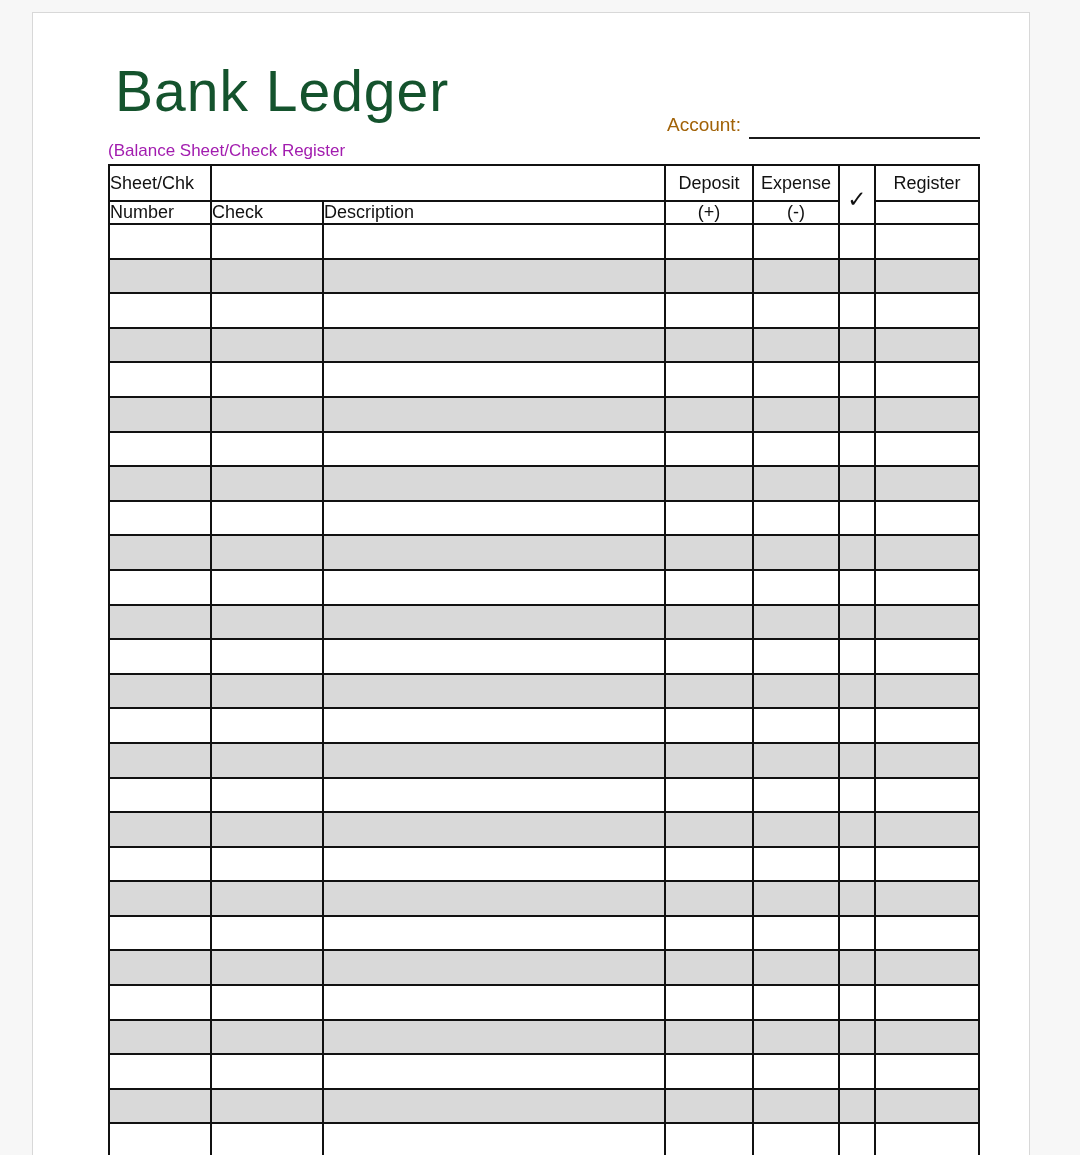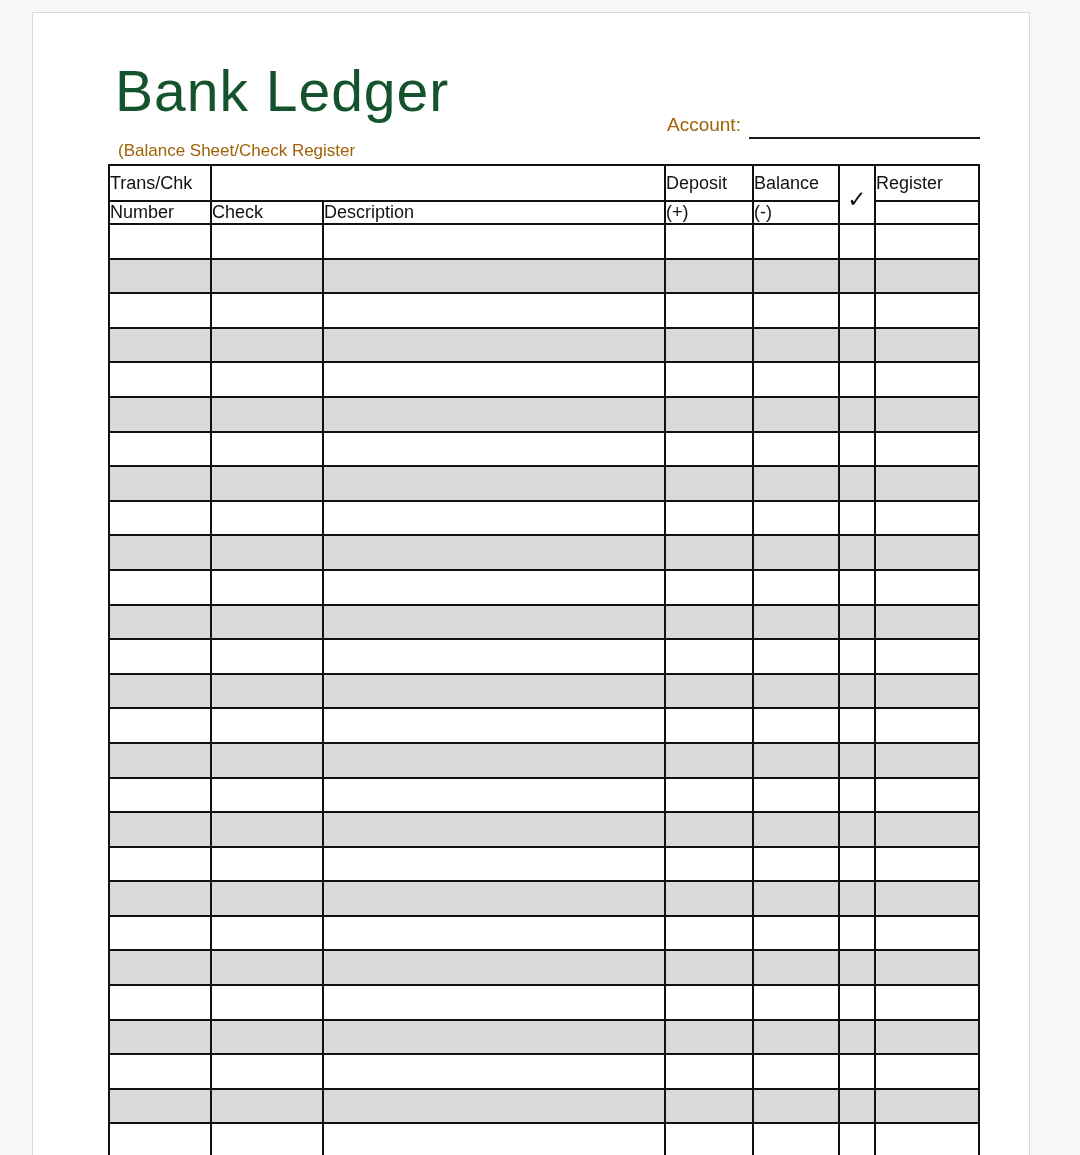--- a/index.html
+++ b/index.html
@@ -32,23 +32,23 @@
     left:115px;top:60px;
     font-size:57px;
     font-weight:400;
     letter-spacing:1px;
     line-height:1.1;
     color:#14532d;
     white-space:nowrap;
   }
   .page-subtitle{
     position:absolute;
-    left:118px;top:141px;
+    left:108px;top:141px;
     font-size:17px;
-    color:#a16207;
+    color:#a21caf;
     white-space:nowrap;
   }
   .account-label{
     position:absolute;
     left:667px;top:114px;
     font-size:19px;
     color:#a16207;
     white-space:nowrap;
   }
   .account-line{
@@ -72,21 +72,21 @@
     overflow:hidden;
     padding:0;
   }
   tr.hrow1{height:36px;}
   tr.hrow2{height:20px;}
   tbody tr{height:34.6px;}
   tbody tr.alt td{background:var(--alt-row-fill);}
 
   td.hcell{background:var(--header-fill);vertical-align:middle;}
   td.left{text-align:left;padding-left:5px;}
-  td.center{}
+  td.center{text-align:center;}
   td.spacer{border:none;background:#ffffff;}
   td.checkcell{
     background:var(--header-fill);
     vertical-align:bottom;
     text-align:center;
   }
   td.checkcell .mark{
     display:block;
     font-size:23px;
     line-height:1;
@@ -112,24 +112,24 @@
       <col style="width:102px">
         <col style="width:112px">
         <col style="width:342px">
       <col style="width:88px">
         <col style="width:86px">
         <col style="width:36px">
         <col style="width:104px">
     </colgroup>
     <thead>
       <tr class="hrow1">
-        <td class="hcell left">Trans/Chk</td>
+        <td class="hcell left">Sheet/Chk</td>
         <td class="spacer" colspan="2"></td>
         <td class="hcell center">Deposit</td>
-        <td class="hcell center">Balance</td>
+        <td class="hcell center">Expense</td>
         <td class="checkcell" rowspan="2">
           <span class="mark">✓</span>
         </td>
         <td class="hcell center">Register</td>
       </tr>
       <tr class="hrow2">
         <td class="hcell left">Number</td>
         <td class="hcell left">Check</td>
         <td class="hcell left">Description</td>
         <td class="hcell center">(+)</td>

